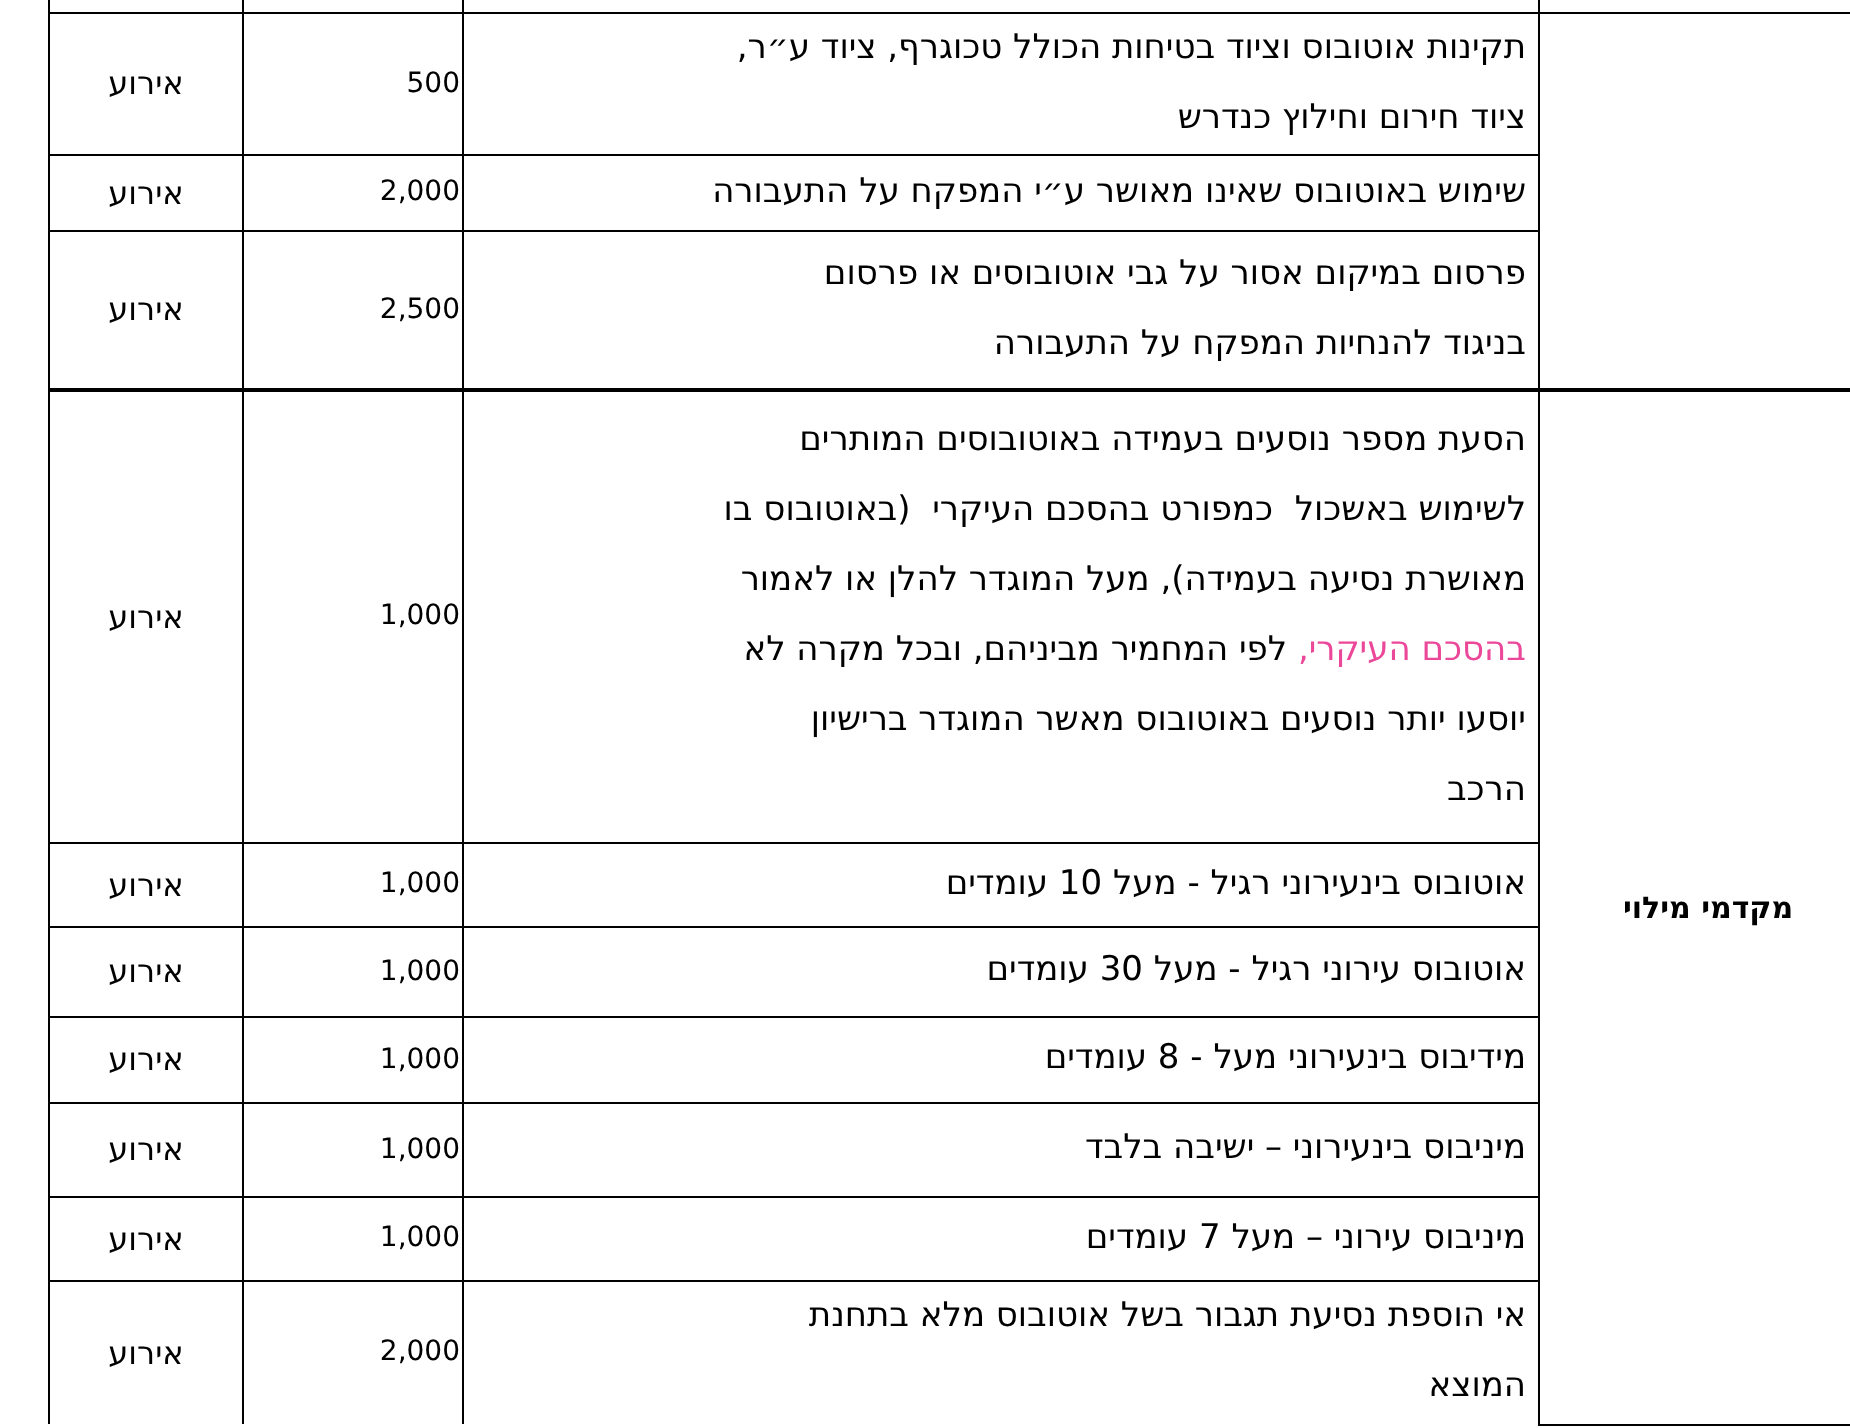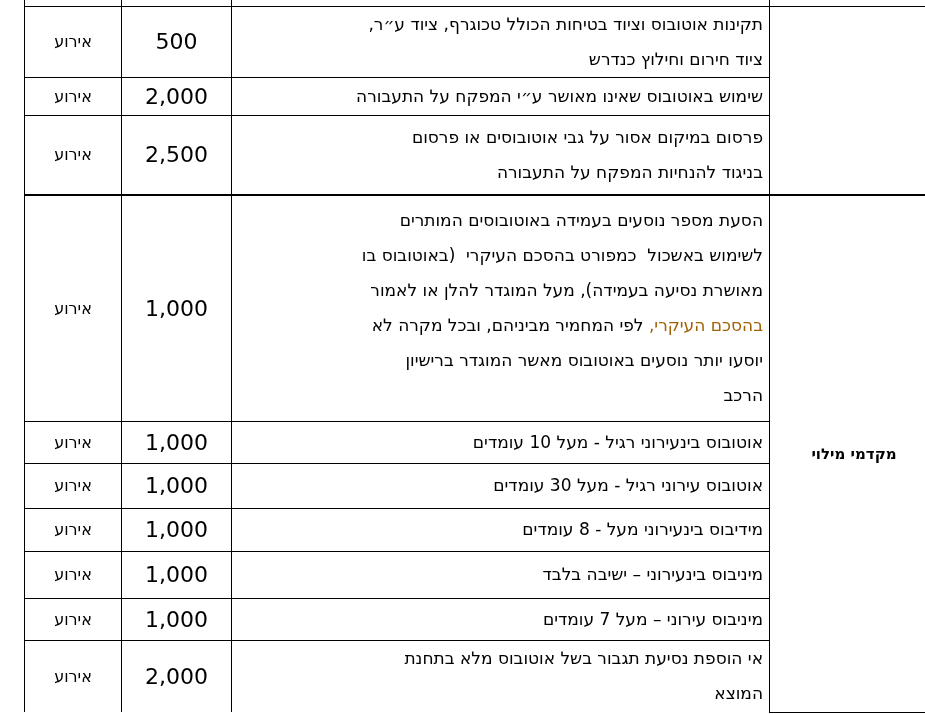--- a/index.html
+++ b/index.html
@@ -29,23 +29,22 @@
   tr.last td{border-bottom:none;}
   td.desc{
     text-align:right;
     vertical-align:middle;
     padding:0 6px;
     font-size:17px;
     line-height:35px;
     white-space:pre-wrap;
   }
   td.num{
-    text-align:center;
     vertical-align:middle;
-    font-size:22px;
+    font-size:14px;
   }
   td.evt{
     text-align:center;
     vertical-align:middle;
     font-size:16px;
   }
   td.cat{
     text-align:center;
     vertical-align:middle;
     font-size:15px;
@@ -86,21 +85,21 @@
           <td class="desc"><span>פרסום במיקום אסור על גבי אוטובוסים או פרסום
 בניגוד להנחיות המפקח על התעבורה</span></td>
           <td class="num">2,500</td>
           <td class="evt">אירוע</td>
         </tr>
         <tr class="thick" style="height: 226px;">
           <td class="cat" rowspan="7">מקדמי מילוי</td>
           <td class="desc"><span>הסעת מספר נוסעים בעמידה באוטובוסים המותרים
 לשימוש באשכול  כמפורט בהסכם העיקרי  (באוטובוס בו
 מאושרת נסיעה בעמידה), מעל המוגדר להלן או לאמור
-</span><span style="color: #a16207; text-align: right;">בהסכם העיקרי,</span><span> לפי המחמיר מביניהם, ובכל מקרה לא
+</span><span style="color: #ec4899; text-align: right;">בהסכם העיקרי,</span><span> לפי המחמיר מביניהם, ובכל מקרה לא
 יוסעו יותר נוסעים באוטובוס מאשר המוגדר ברישיון
 הרכב</span></td>
           <td class="num">1,000</td>
           <td class="evt">אירוע</td>
         </tr>
         <tr style="height: 42px;">
           <td class="desc"><span>אוטובוס בינעירוני רגיל - מעל 10 עומדים</span></td>
           <td class="num">1,000</td>
           <td class="evt">אירוע</td>
         </tr>

